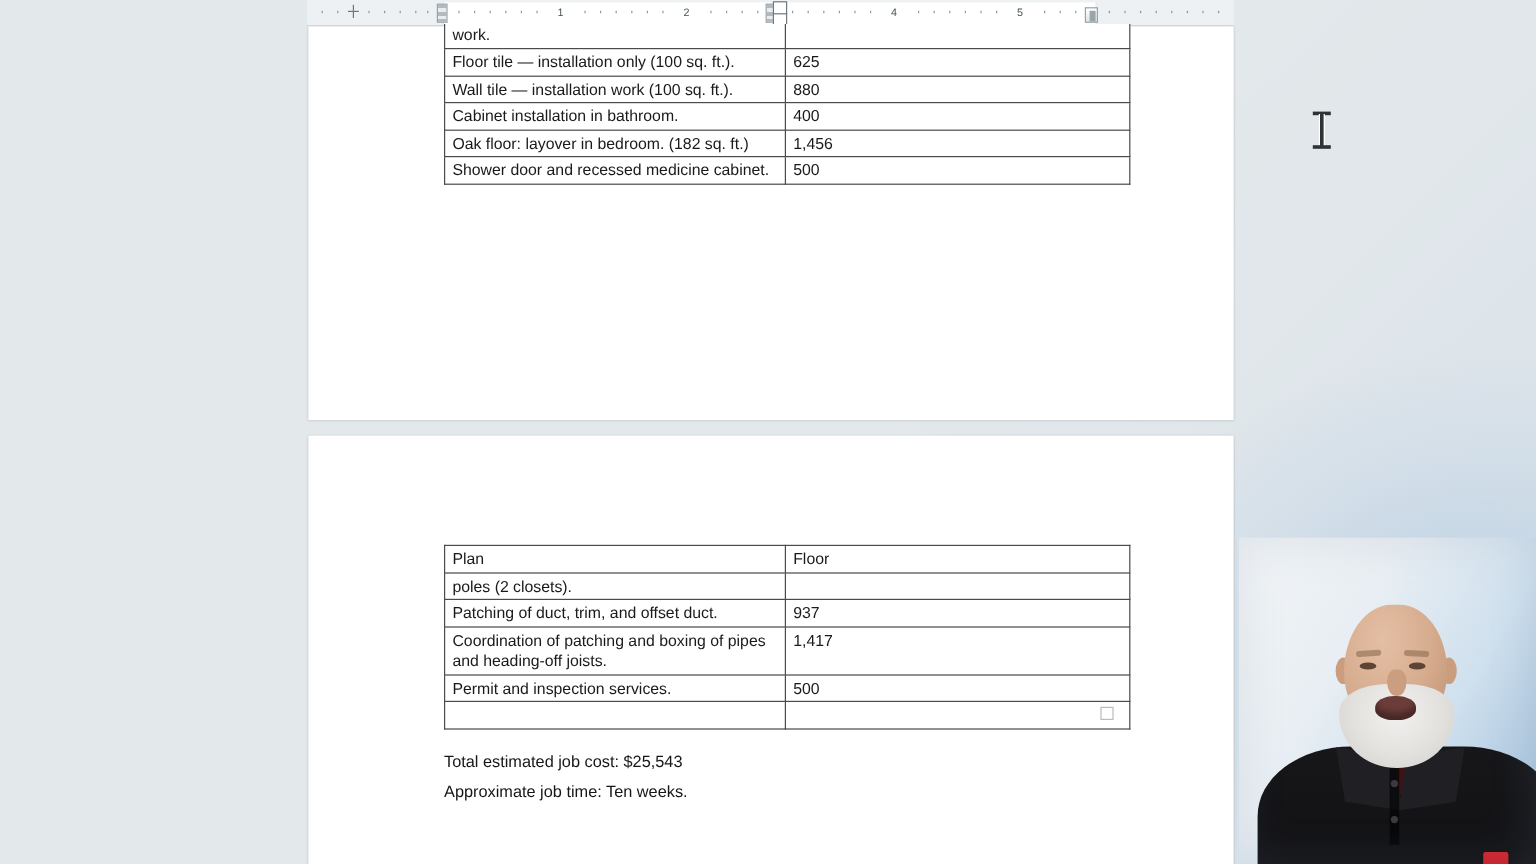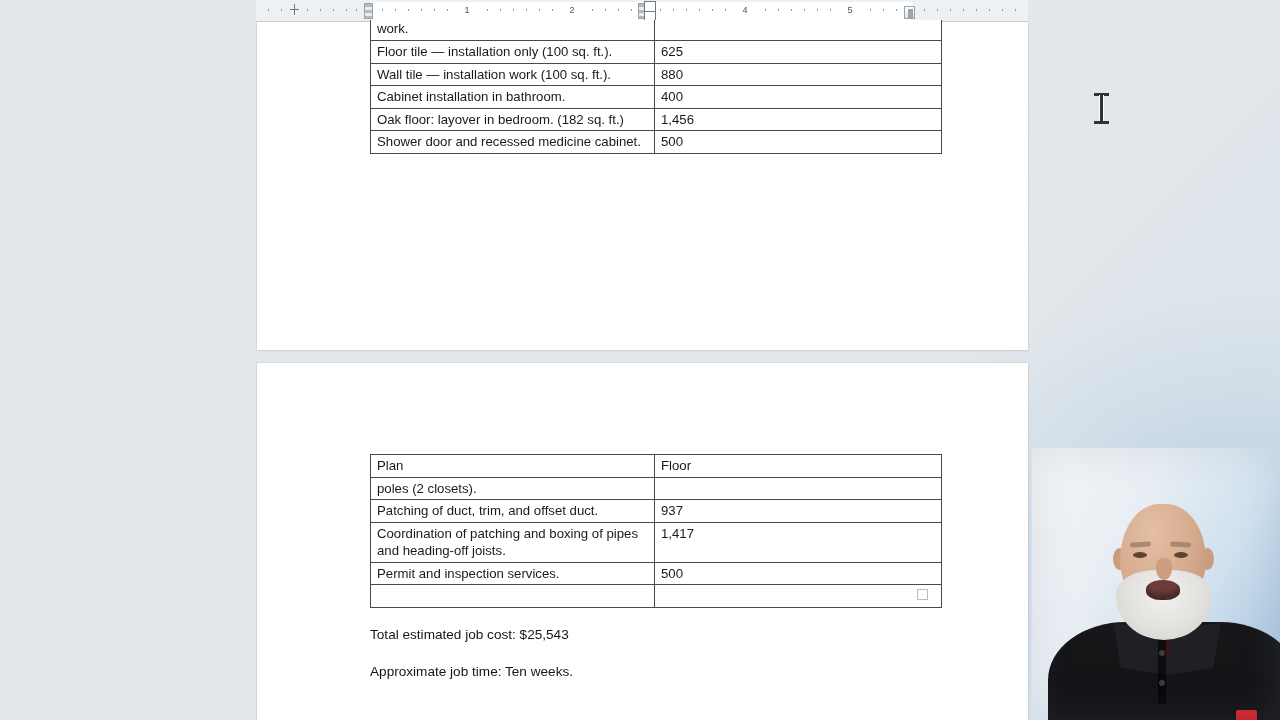--- a/index.html
+++ b/index.html
@@ -229,21 +229,21 @@
   .doc-para {
     position: absolute;
     left: 113px;
     font-family: "Liberation Sans", sans-serif;
     font-size: 13.6px;
     color: #161616;
     line-height: 18px;
     white-space: nowrap;
   }
   #para-total { top: 263px; }
-  #para-time  { top: 300px; }
+  #para-time  { top: 288px; }
 
   
   .ibeam {
     position: absolute;
     left: 1094px;
     top: 92px;
     width: 15px;
     height: 33px;
     pointer-events: none;
   }

